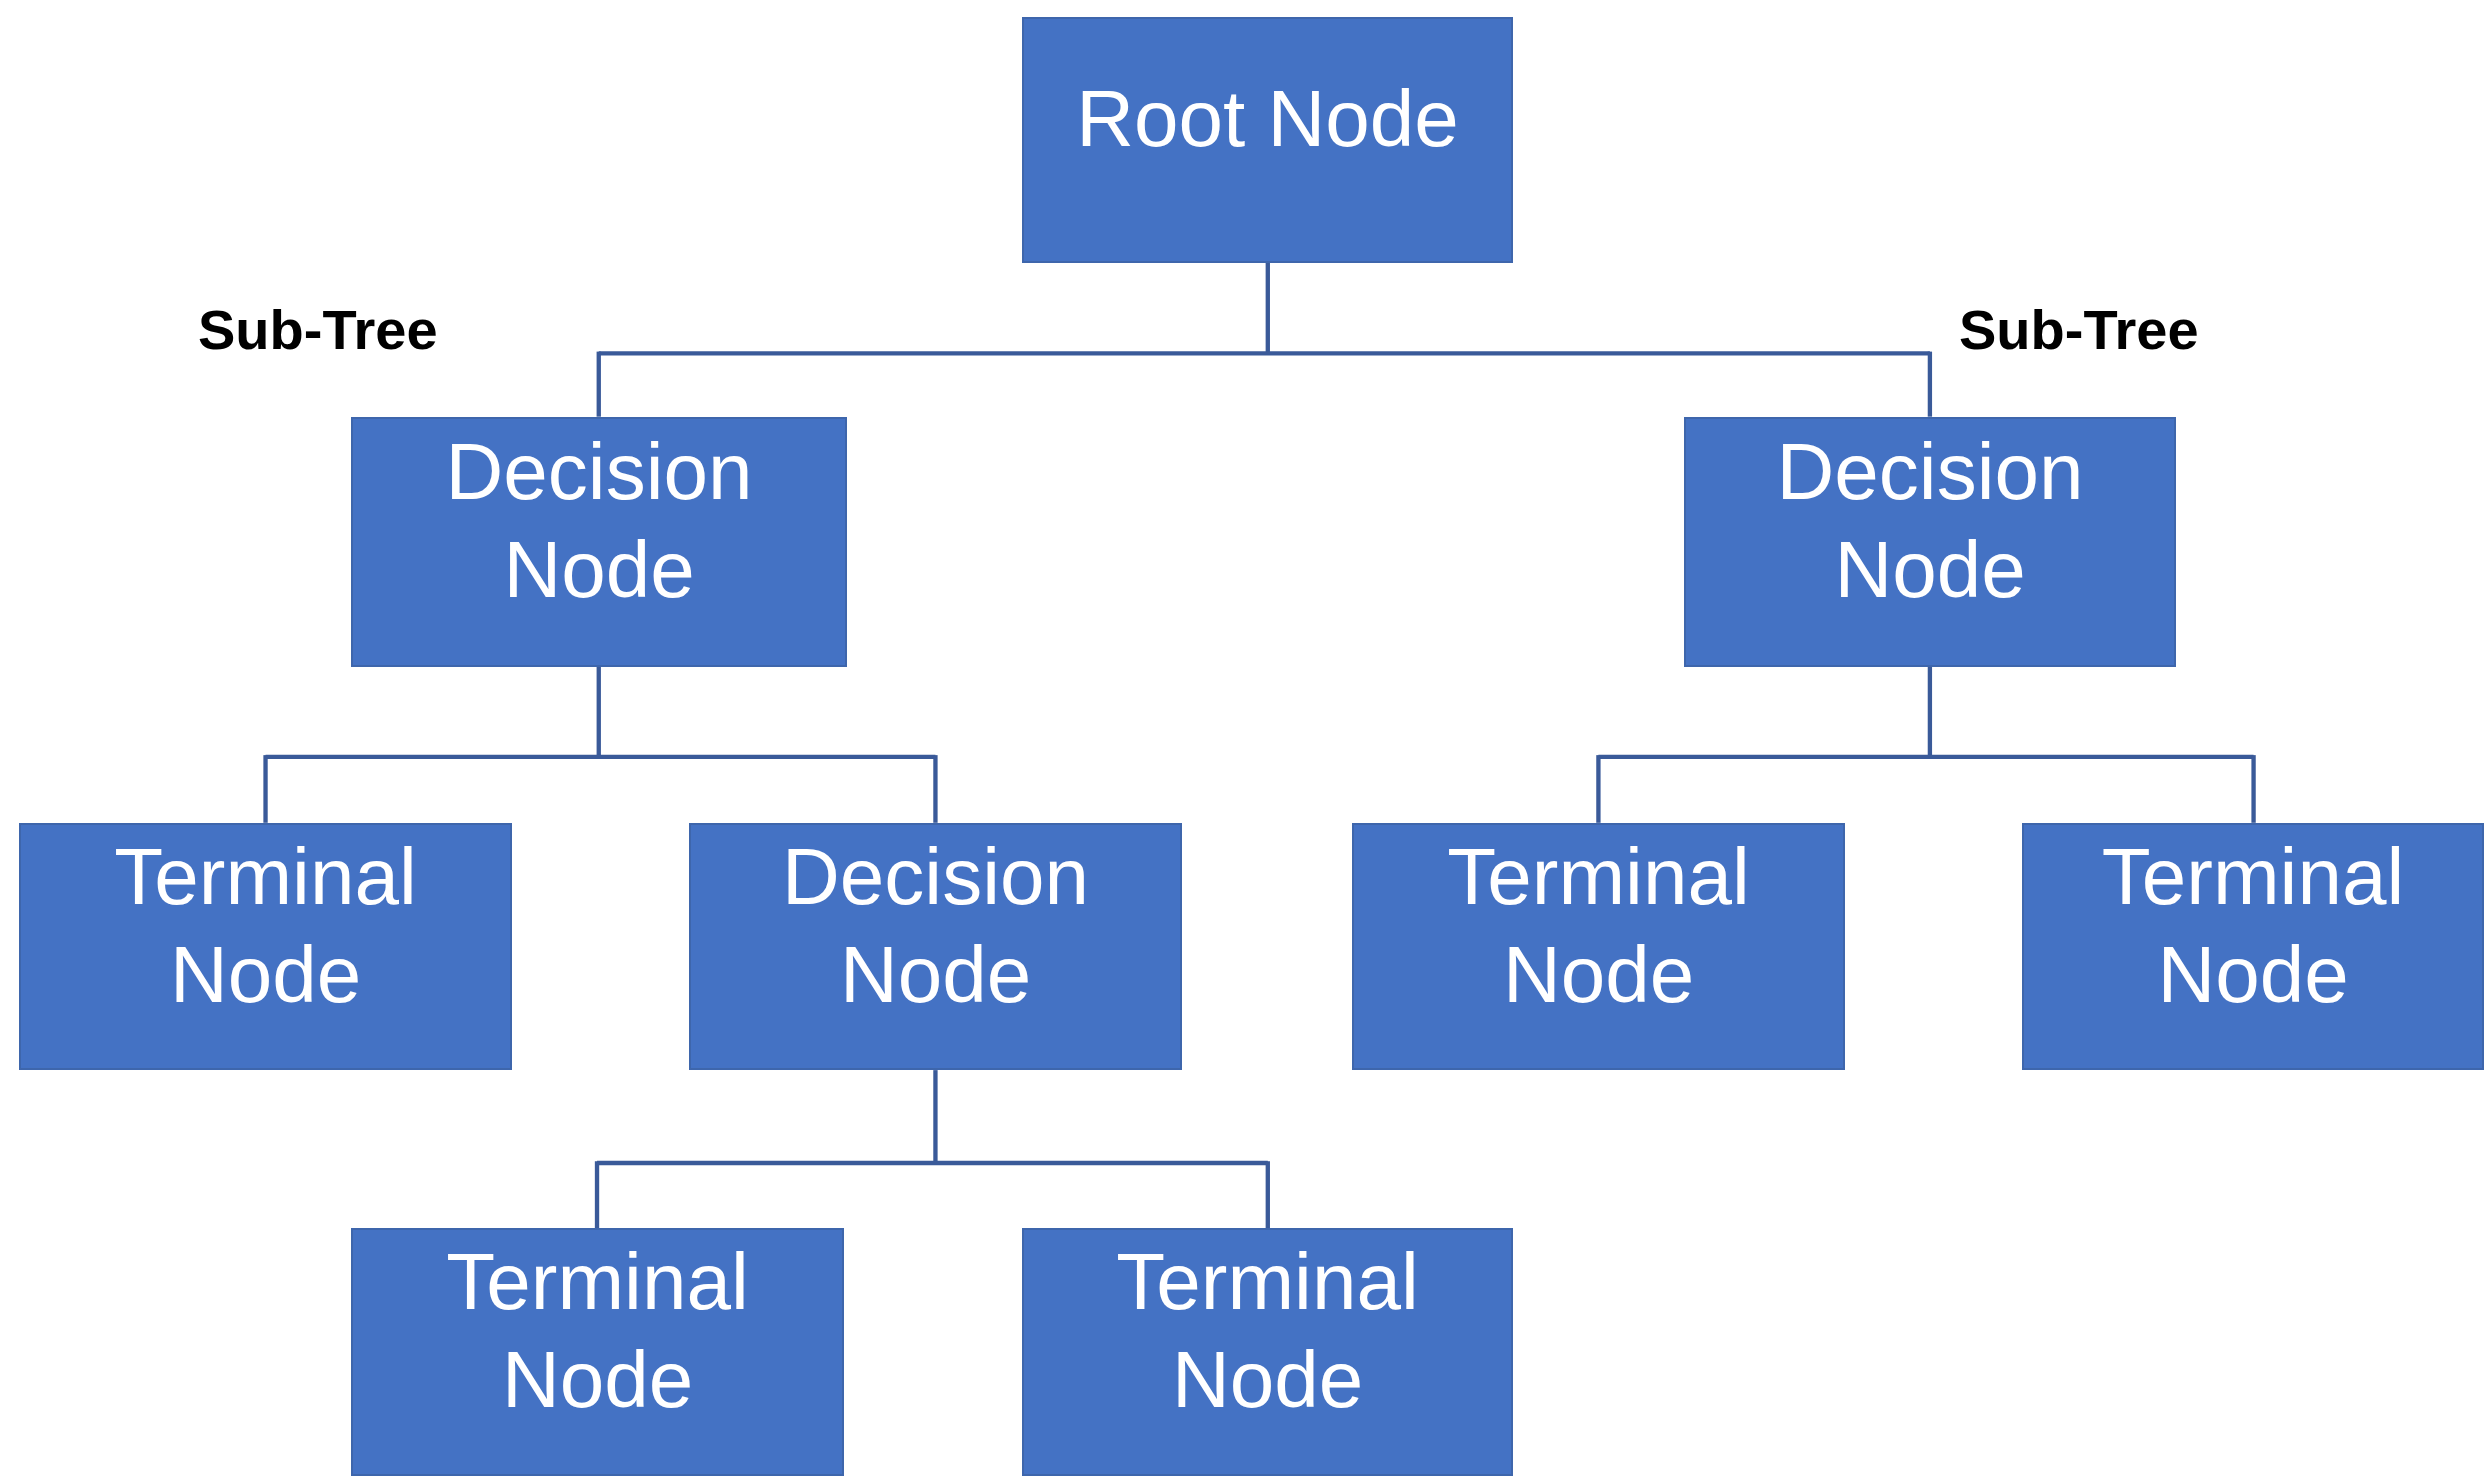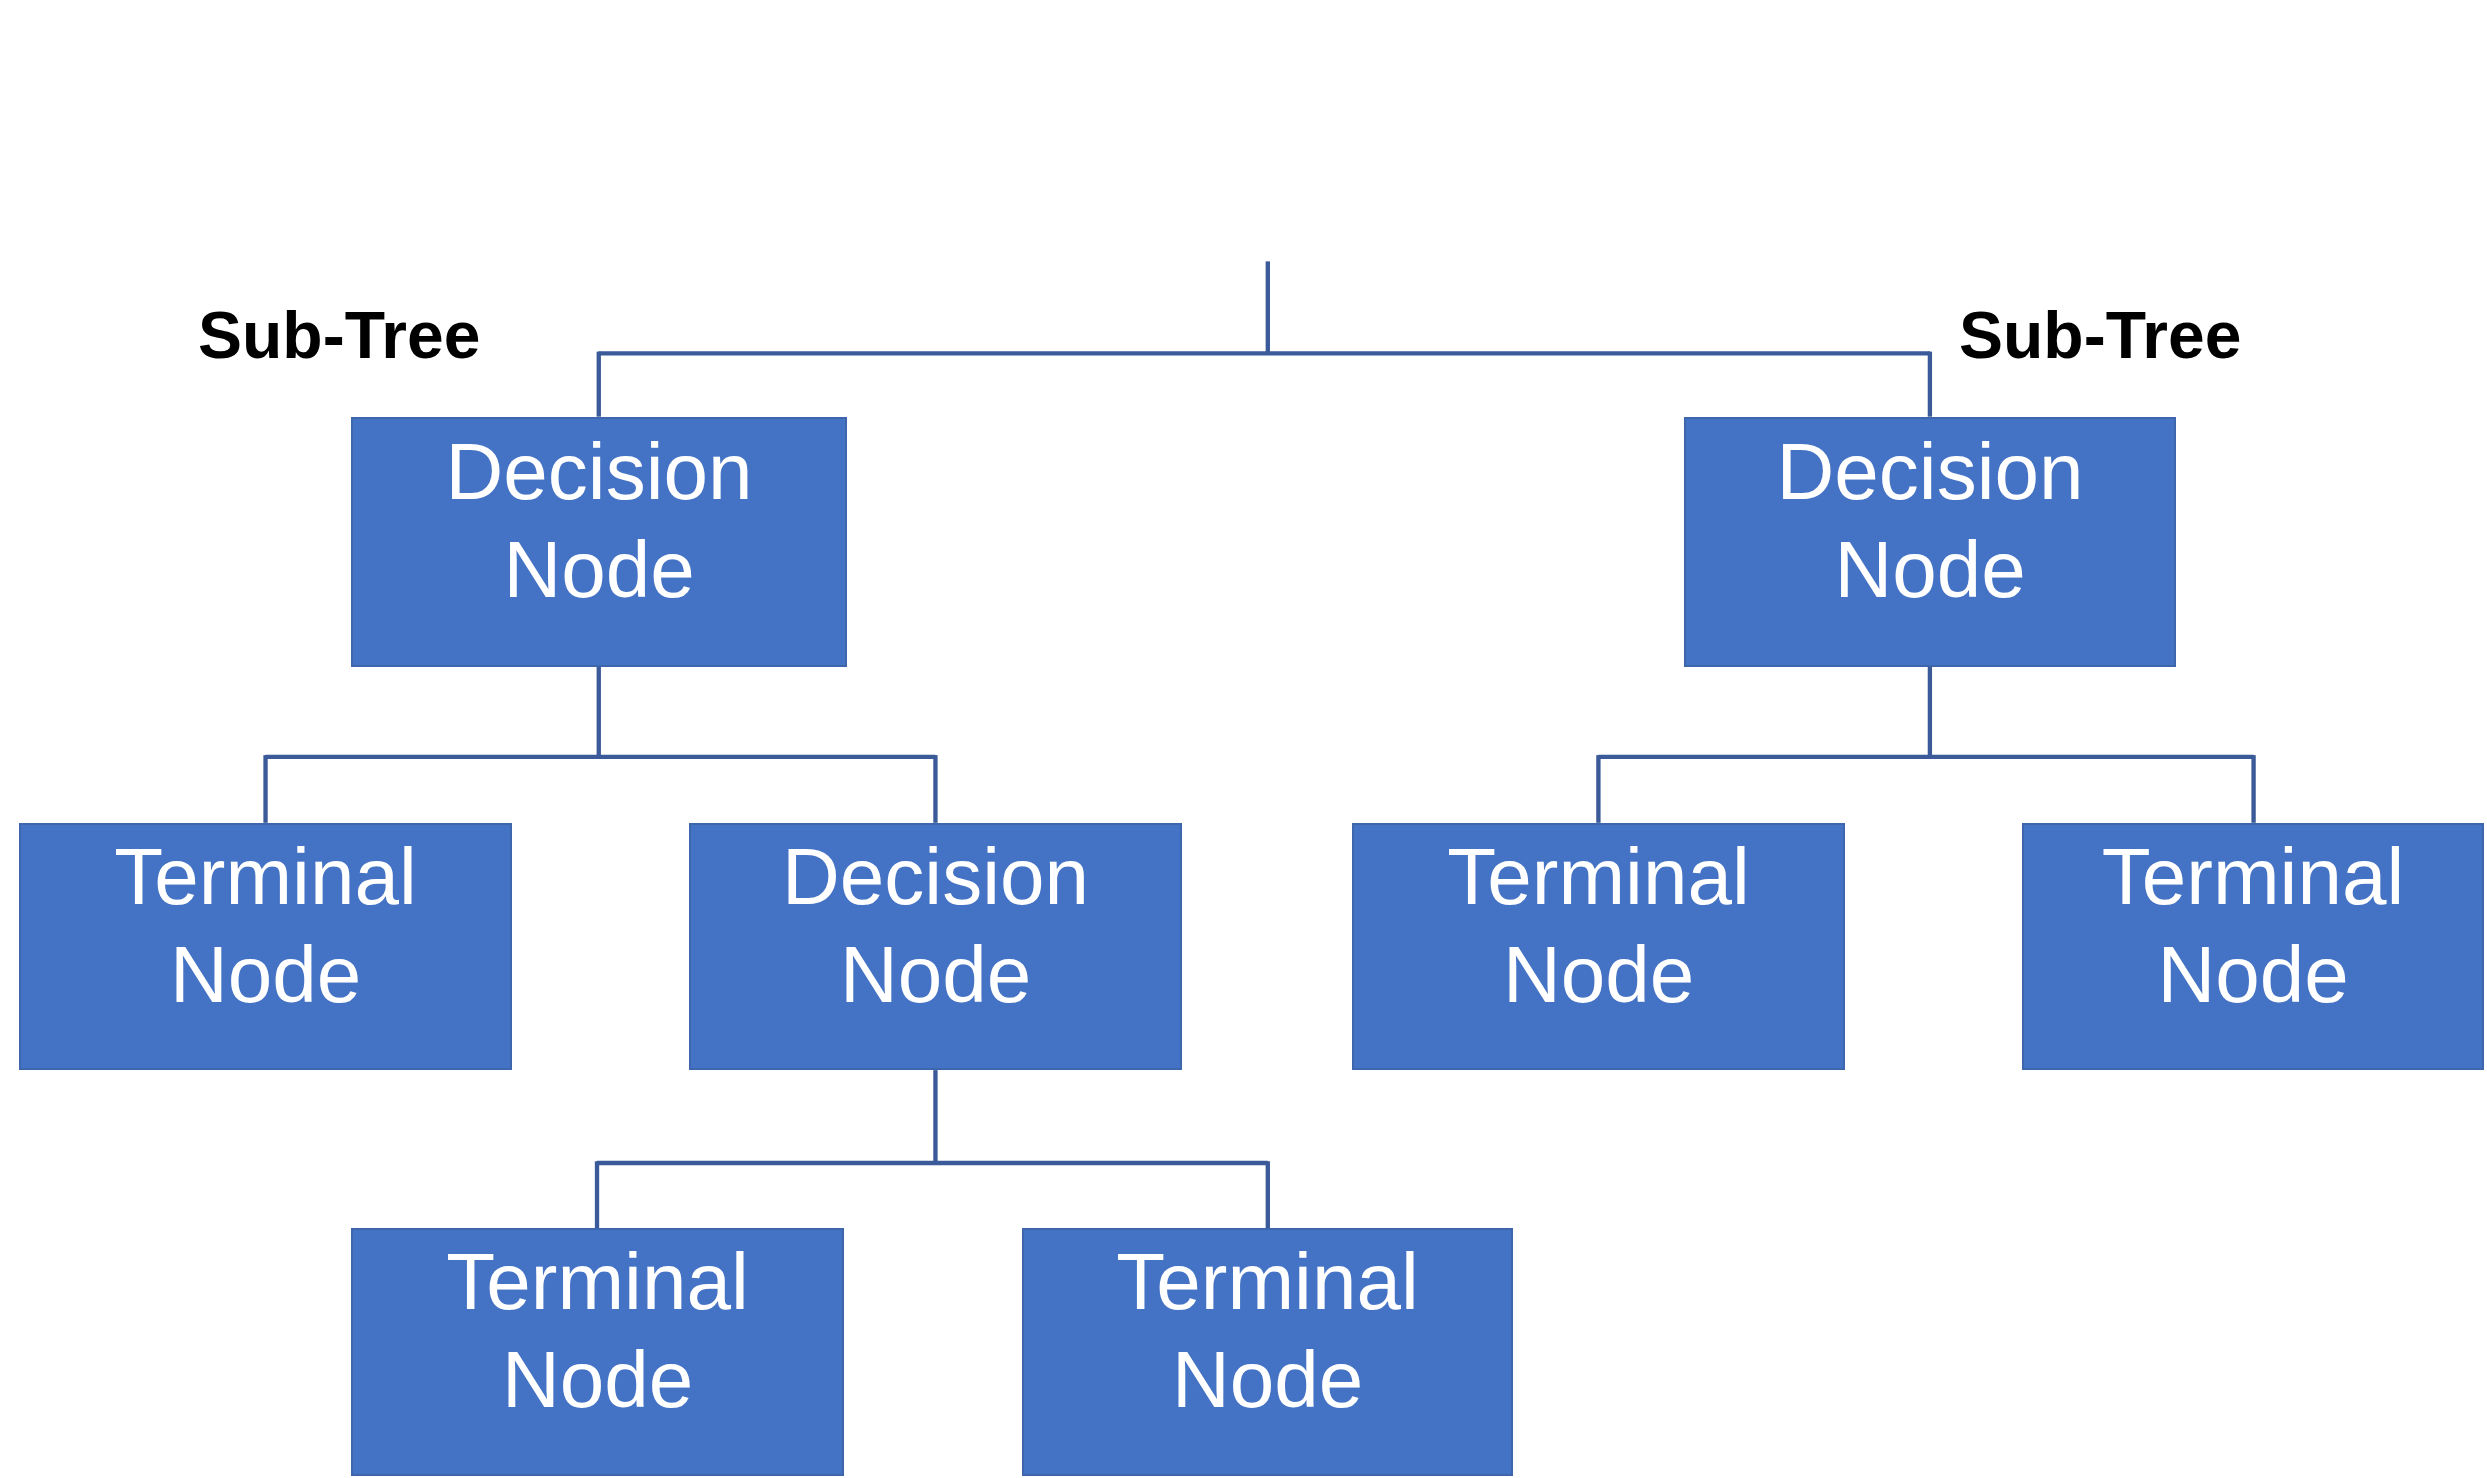--- a/index.html
+++ b/index.html
@@ -36,21 +36,21 @@
   .n-t1   { left: 19px;   top: 823px;  width: 493px; height: 247px; }
   .n-dm   { left: 689px;  top: 823px;  width: 493px; height: 247px; }
   .n-t2   { left: 1352px; top: 823px;  width: 493px; height: 247px; }
   .n-t3   { left: 2022px; top: 823px;  width: 462px; height: 247px; }
   .n-b1   { left: 351px;  top: 1228px; width: 493px; height: 248px; }
   .n-b2   { left: 1022px; top: 1228px; width: 491px; height: 248px; }
   .annotation {
     position: absolute;
     color: #000000;
     font-weight: 700;
-    font-size: 66px;
+    font-size: 56px;
     line-height: 1;
     white-space: nowrap;
   }
   .sub-left  { left: 198px;  top: 302px; }
   .sub-right { left: 1959px; top: 302px; }
 </style>
 </head>
 <body>
 
 <div id="canvas">
@@ -77,20 +77,21 @@
       <path d="M688 1340 L1461 1340"></path>
       <path d="M688 1338 L688 1415"></path>
       <path d="M1461 1338 L1461 1415"></path>
     </g>
   </svg>
 
   <div class="annotation sub-left">Sub-Tree</div>
 
   <div class="annotation sub-right">Sub-Tree</div>
 
+  <div class="node n-root">Root Node</div>
 
   <div class="node n-dl">Decision Node</div>
 
   <div class="node n-dr">Decision Node</div>
 
   <div class="node n-t1">Terminal Node</div>
 
   <div class="node n-dm">Decision Node</div>
 
   <div class="node n-t2">Terminal Node</div>

